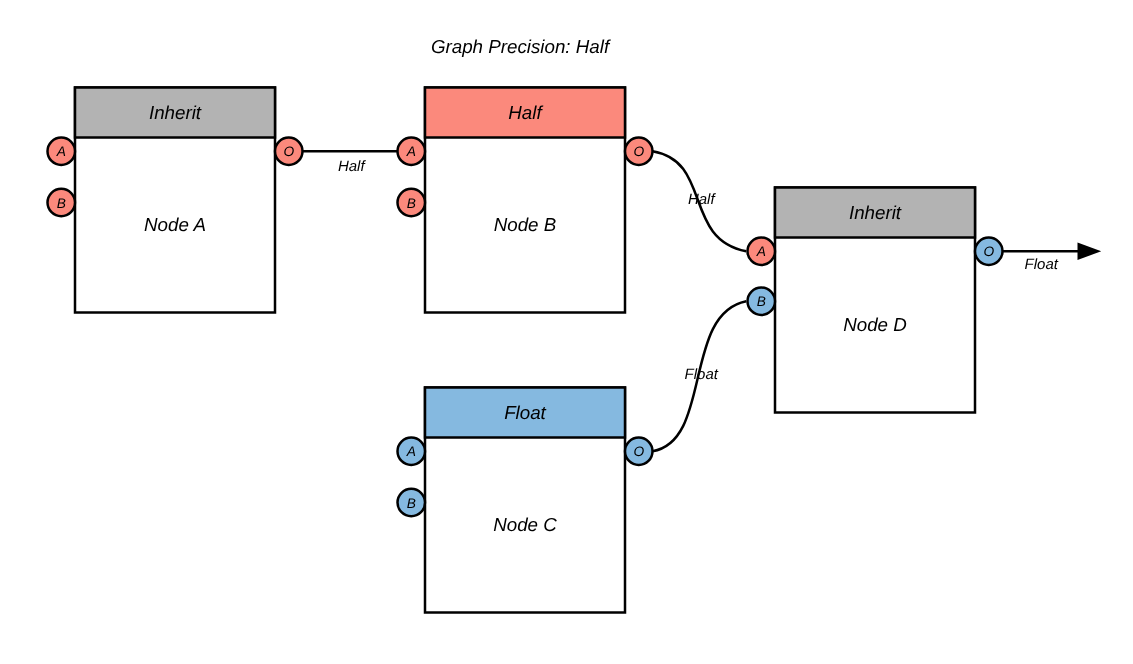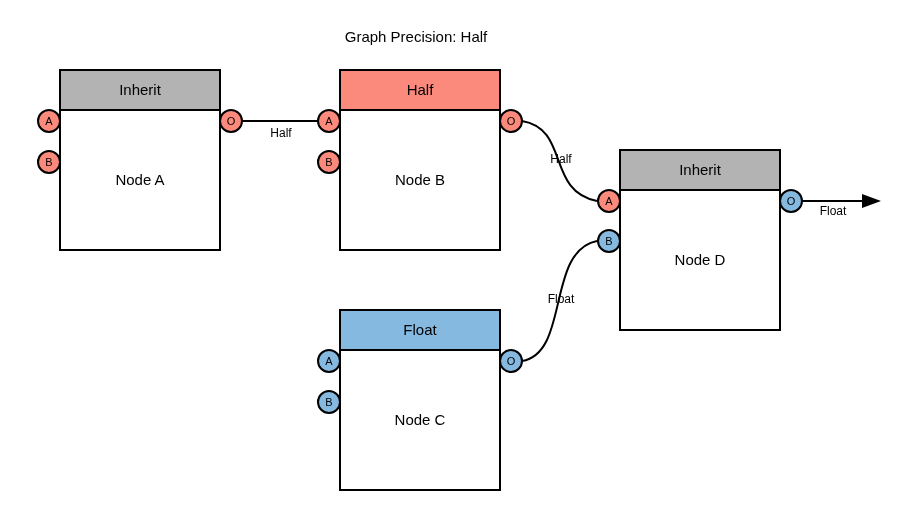--- a/index.html
+++ b/index.html
@@ -8,20 +8,21 @@
     background: #ffffff;
     width: 906px;
     height: 531px;
     overflow: hidden;
     font-family: "Liberation Sans", sans-serif;
   }
   #diagram-root {
     position: relative;
     width: 854px;
     height: 531px;
+    font-style: italic;
   }
   svg { display: block; }
   text {
     font-family: "Liberation Sans", sans-serif;
     fill: #000000;
   }
   .title-text   { font-size: 15px; }
   .header-text  { font-size: 15px; }
   .node-text    { font-size: 15px; }
   .edge-label   { font-size: 12px; }

